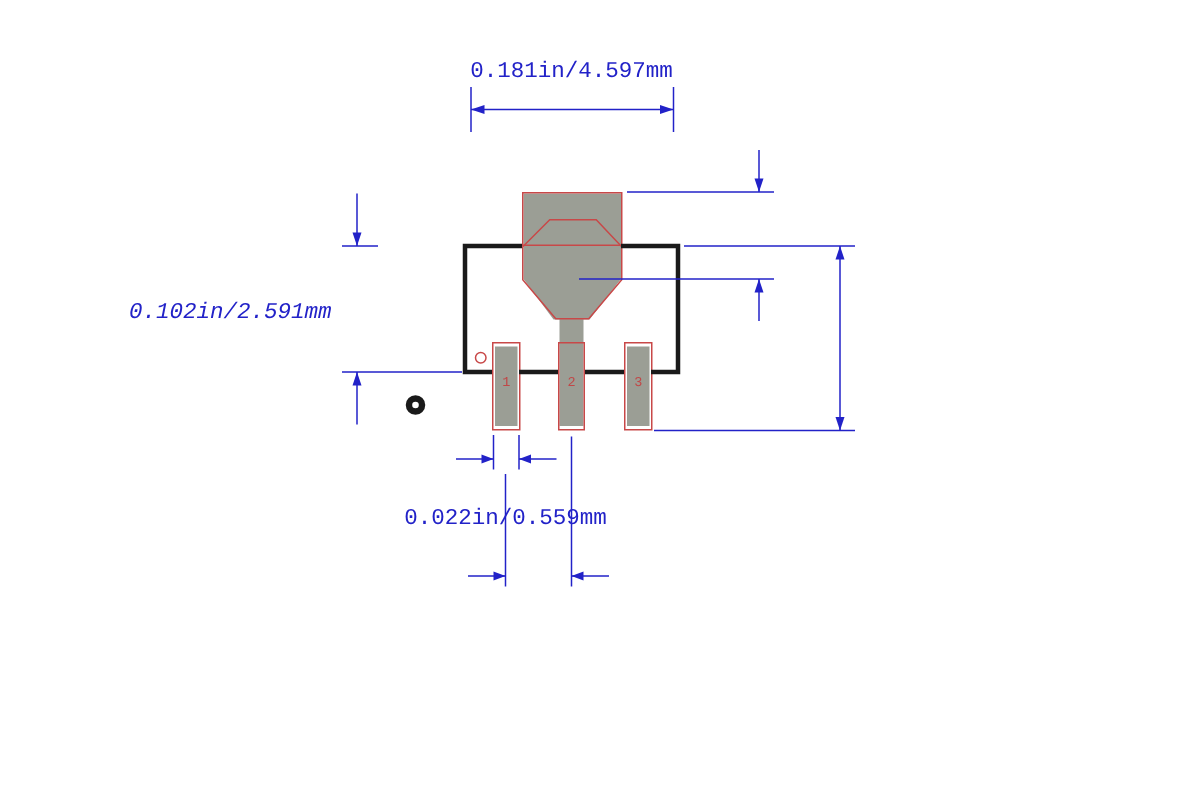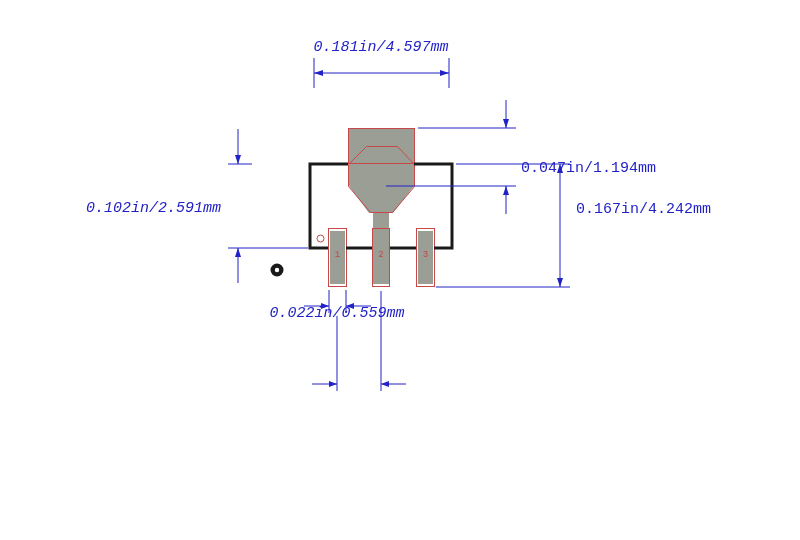--- a/index.html
+++ b/index.html
@@ -8,21 +8,21 @@
     background:var(--background,#ffffff);
     font-family:"Liberation Mono","DejaVu Sans Mono",monospace;
   }
   .stage{position:absolute;left:0;top:0;width:800px;height:540px;}
   svg{position:absolute;left:0;top:0;display:block;}
   .dim-label{
     position:absolute;
     color:var(--dimension-color,#2222c8);
     font-size:15px;line-height:17px;white-space:nowrap;
   }
-  .center{text-align:center;font-style:italic;}
+  .center{text-align:center;}
   .blue{stroke:var(--dimension-color,#2222c8);stroke-width:1;fill:none;}
   .bluefill{fill:var(--dimension-color,#2222c8);stroke:none;}
   .pad{fill:var(--pad-fill,#9b9e95);stroke:none;}
   .padline{stroke:var(--pad-outline,#c84848);stroke-width:1;fill:none;}
   .bodyline{stroke:var(--body-outline,#1a1a1a);stroke-width:3;fill:none;}
   .pinnum{
     fill:var(--pin-number-color,#c04848);
     font-family:"Liberation Mono","DejaVu Sans Mono",monospace;
     font-size:9px;text-anchor:middle;
   }
@@ -118,20 +118,18 @@
 
     <text class="pinnum" x="337.5" y="257">1</text>
     <text class="pinnum" x="381" y="257">2</text>
     <text class="pinnum" x="425.5" y="257">3</text>
   </svg>
 
   <div class="dim-label center" style="left:281px;top:39px;width:200px;">0.181in/4.597mm</div>
 
   <div class="dim-label" style="left:86px;top:200px;font-style:italic;">0.102in/2.591mm</div>
 
-  <div class="dim-label" style="left:521px;top:160px;">0.047in/1.194mm</div>
 
-  <div class="dim-label" style="left:576px;top:201px;">0.167in/4.242mm</div>
 
-  <div class="dim-label center" style="left:237px;top:305px;width:200px;">0.022in/0.559mm</div>
+  <div class="dim-label center" style="left:237px;top:337px;width:200px;">0.022in/0.559mm</div>
 
 
 </div>
 
 </body></html>

